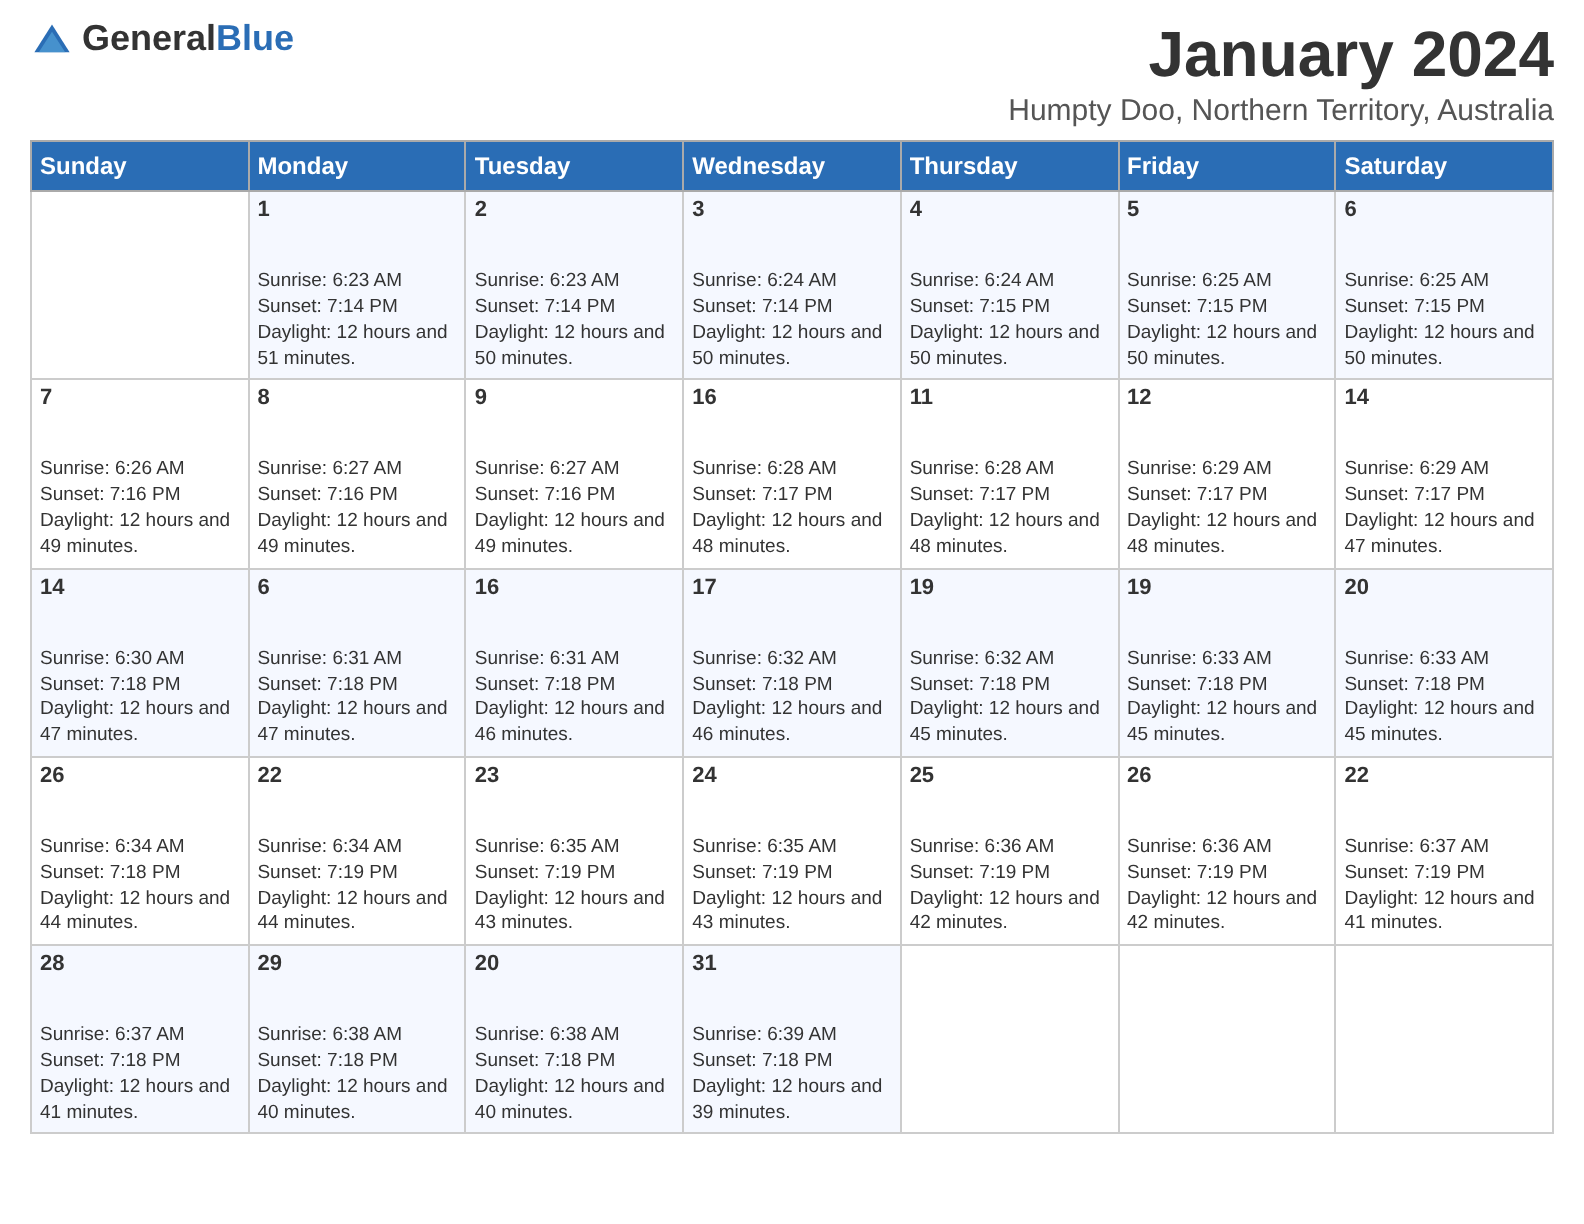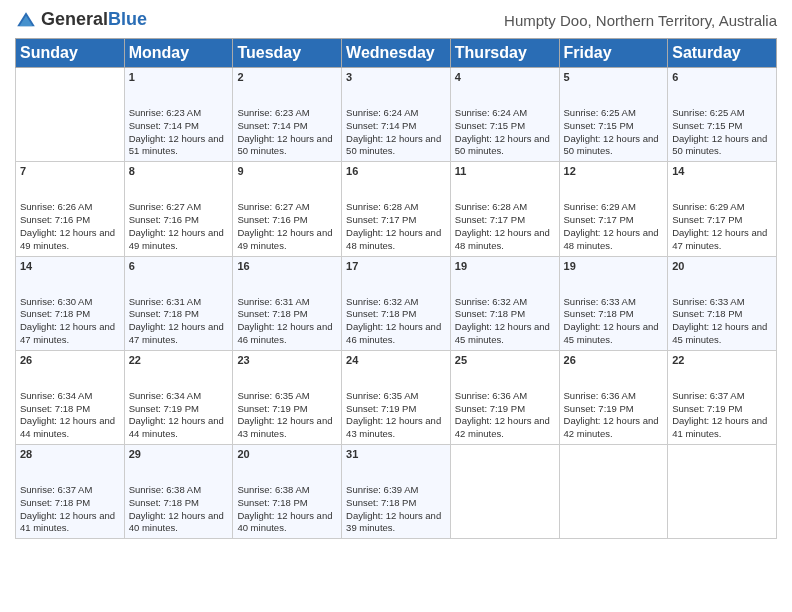--- a/index.html
+++ b/index.html
@@ -52,21 +52,21 @@
       margin-top: 2px;
     }
     table {
       width: 100%;
       border-collapse: collapse;
       table-layout: fixed;
     }
     thead tr th {
       background-color: #2a6db5;
       color: #fff;
-      font-size: 16px;
+      font-size: 12px;
       font-weight: bold;
       padding: 5px 4px;
       text-align: left;
       border: 1px solid #aaa;
     }
     tbody tr td {
       border: 1px solid #ccc;
       vertical-align: top;
       padding: 3px 4px;
       font-size: 10px;
@@ -103,20 +103,21 @@
   <div class="logo">
     <svg class="logo-icon" viewBox="0 0 30 30">
       <polygon points="15,3 27,22 3,22" fill="#2a6db5"></polygon>
       <polygon points="15,8 24,22 6,22" fill="#5aaadd" opacity="0.6"></polygon>
     </svg>
     <div>
       <span class="logo-text-general">General</span><span class="logo-text-blue">Blue</span>
     </div>
   </div>
   <div class="title-area">
+    <div class="month-title">January 2024</div>
     <div class="location-title">Humpty Doo, Northern Territory, Australia</div>
   </div>
 </div>
 
 <table>
   <thead>
     <tr>
     <th>Sunday</th>
         <th>Monday</th>
         <th>Tuesday</th>

